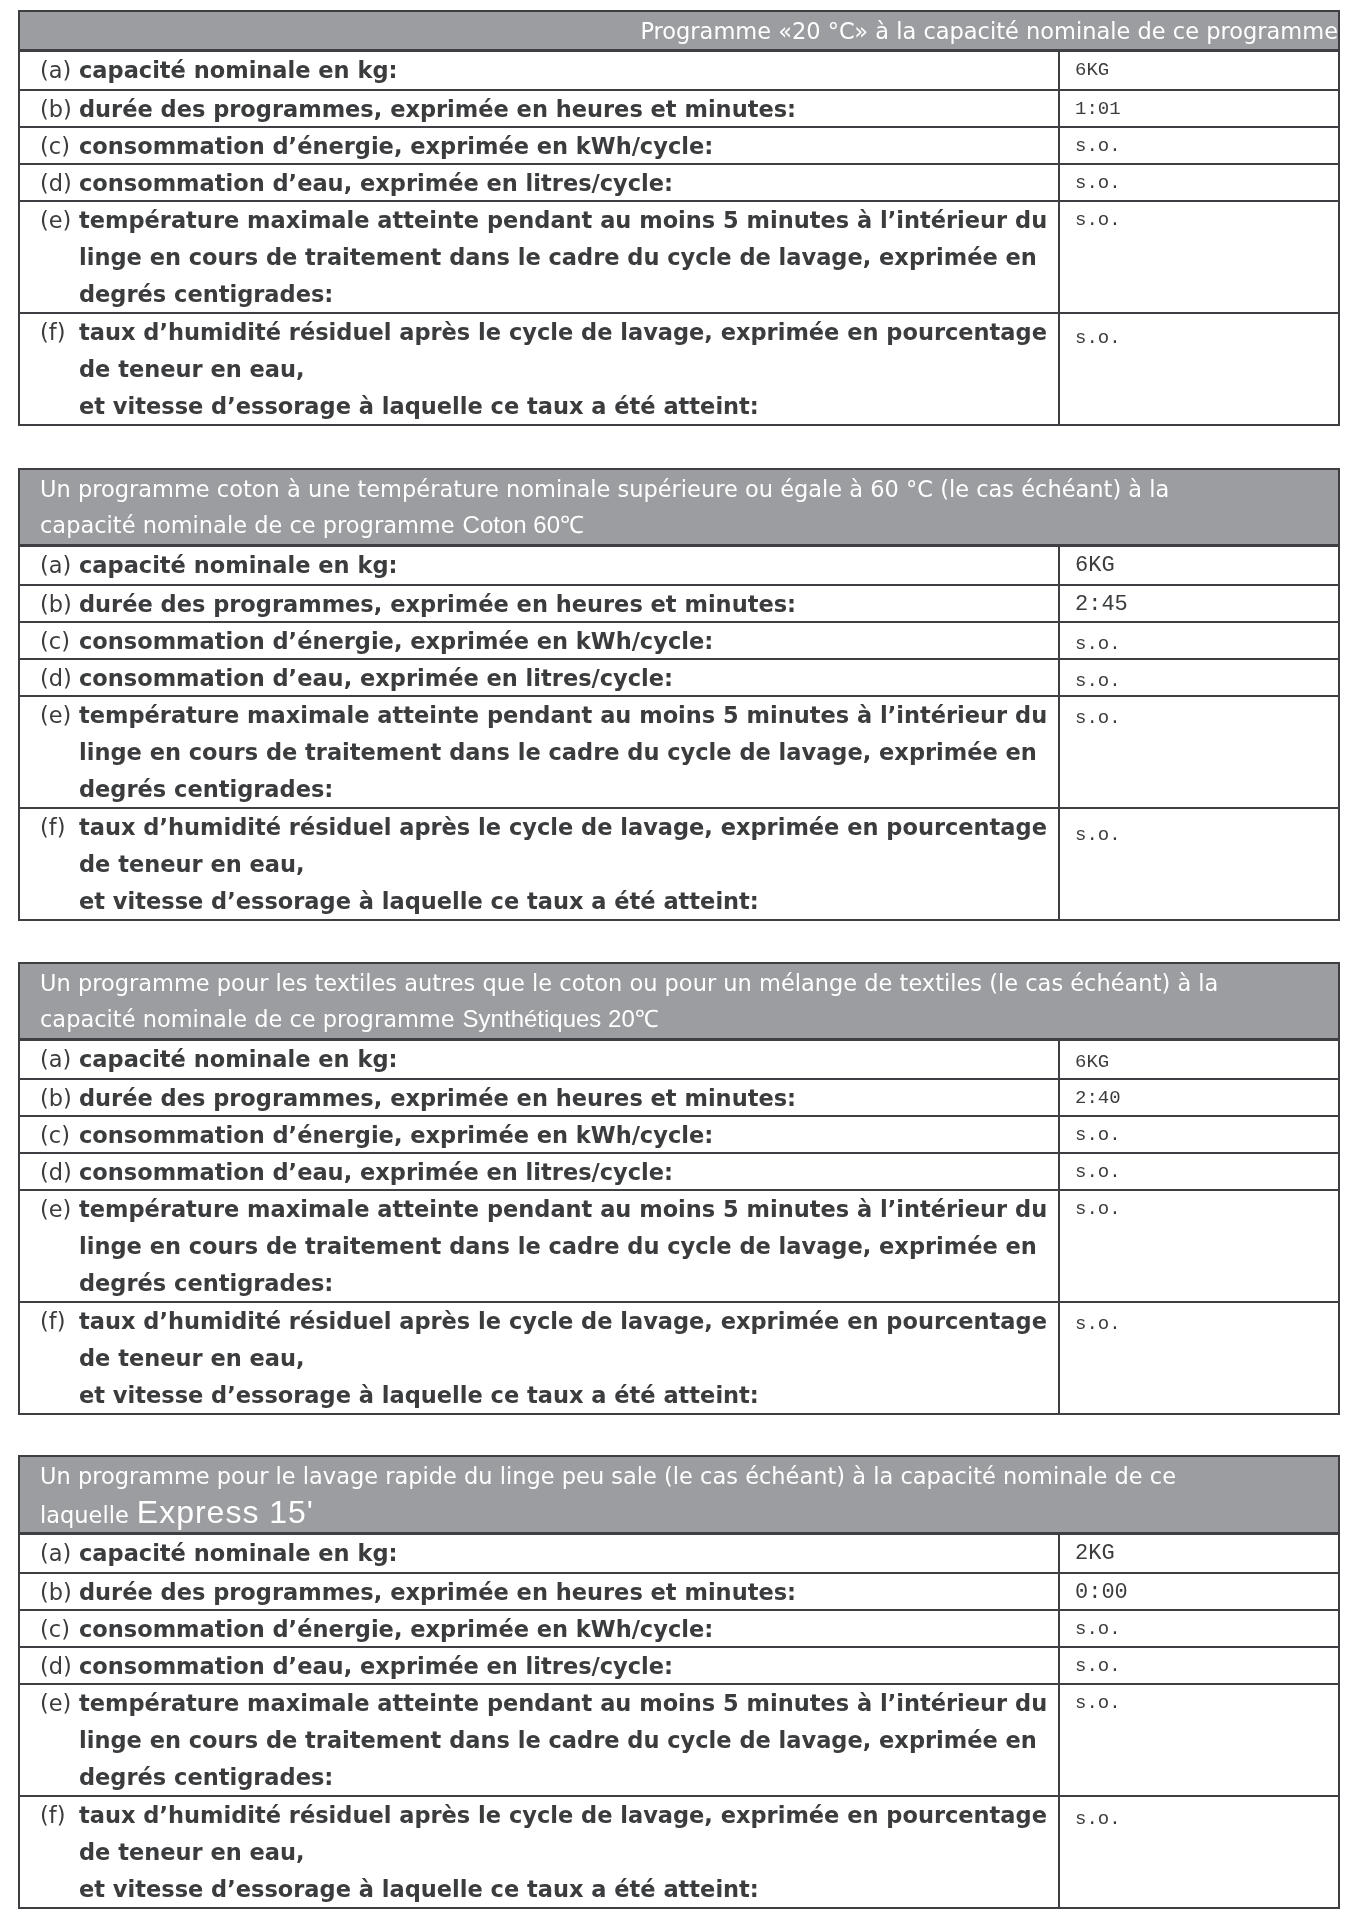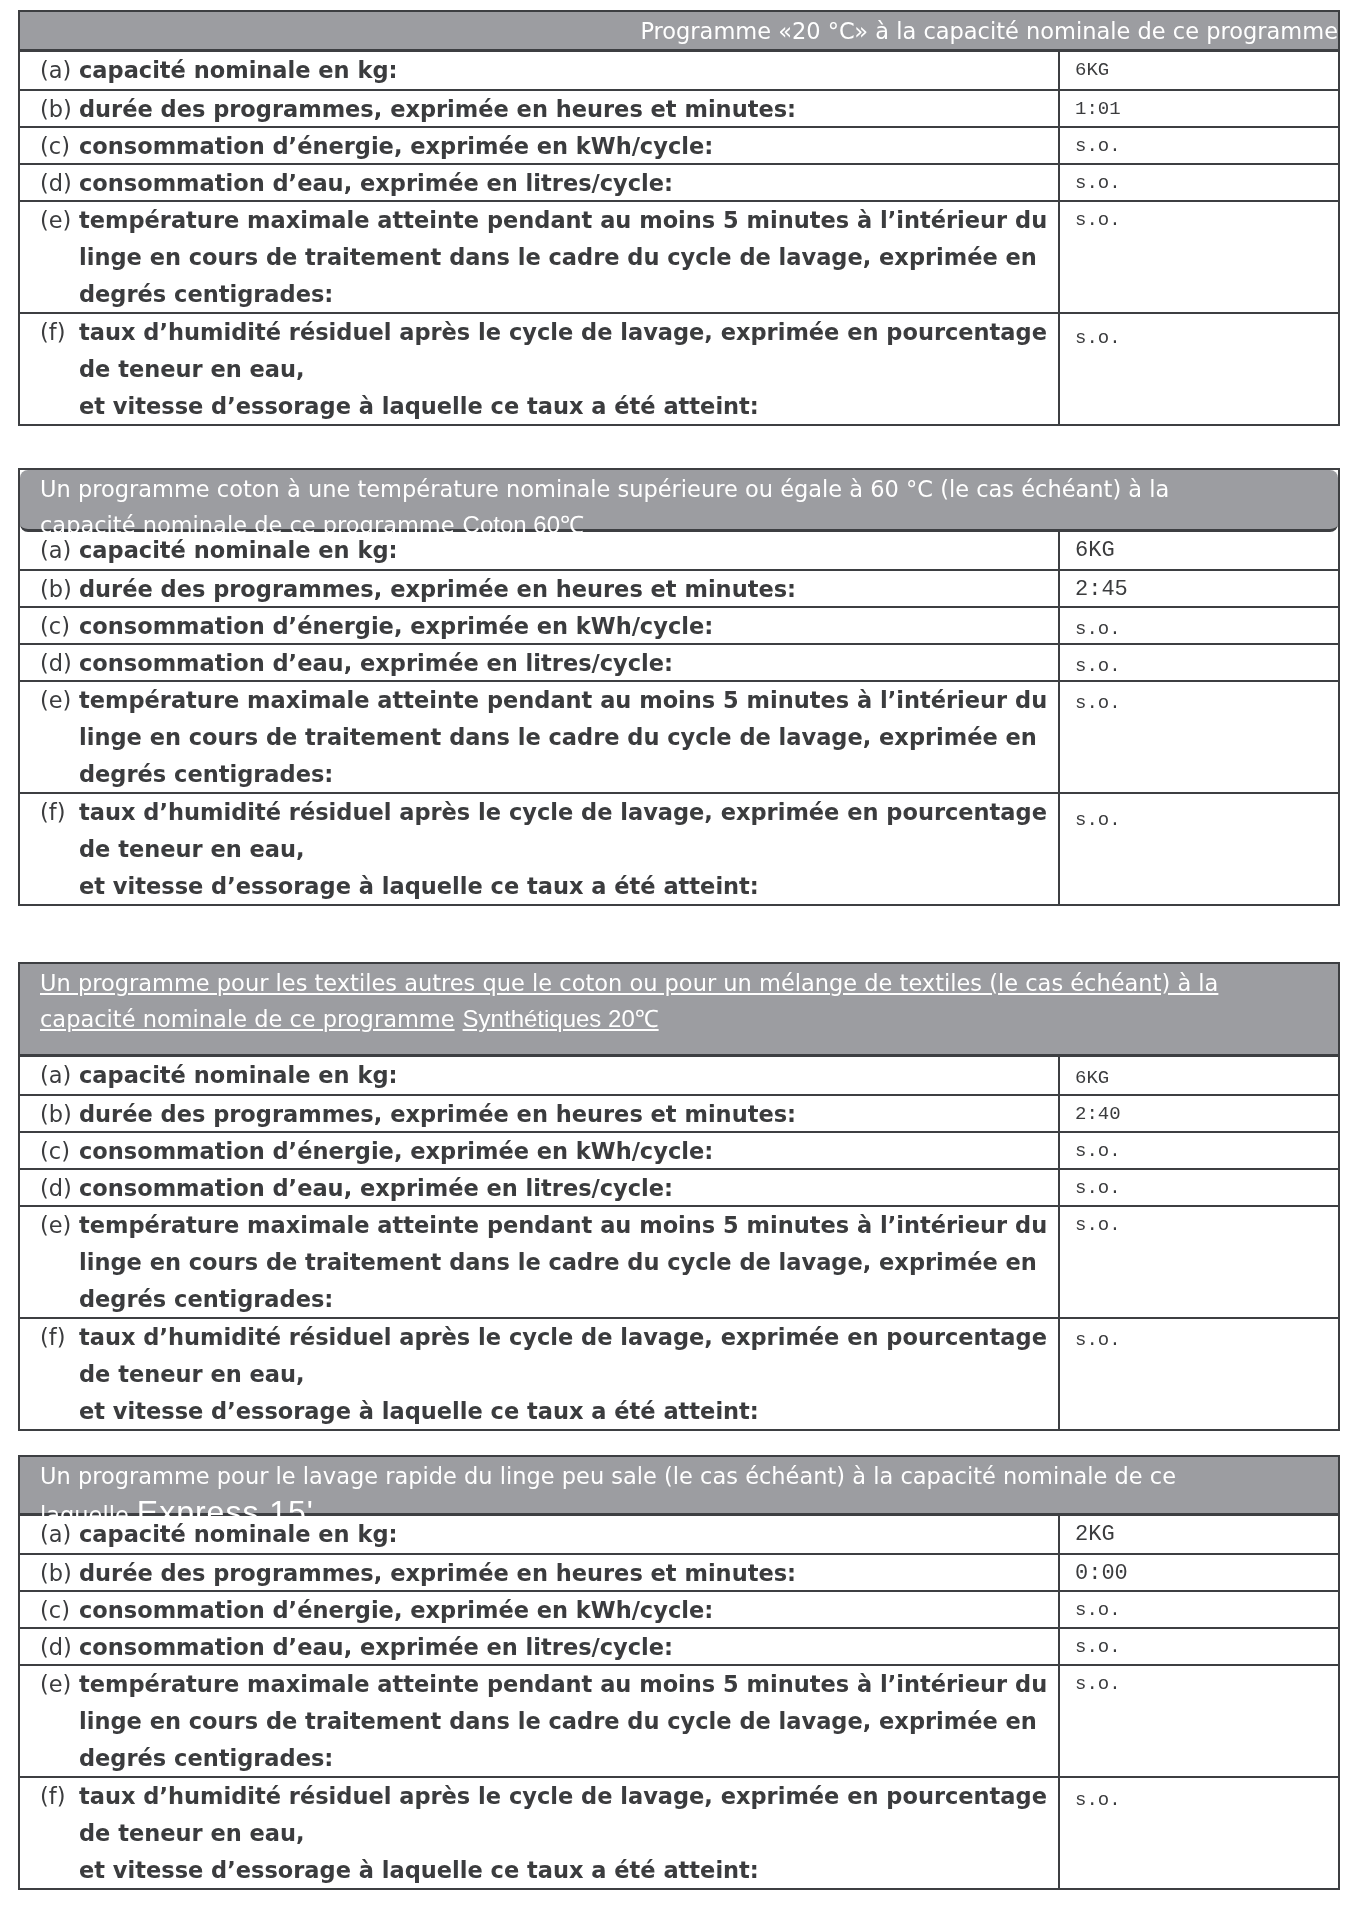--- a/index.html
+++ b/index.html
@@ -88,21 +88,21 @@
         <span>de teneur en eau,</span>
         <span>et vitesse d’essorage à laquelle ce taux a été atteint:</span>
           </span>
         </div>
       <div class="val" style="padding-top:6px;">s.o.</div>
     </div>
   </div>
 </div>
 
 <div class="tbl" style="top:468px;">
-  <div class="hdr" style="height:62px;border-radius:8px;">
+  <div class="hdr" style="height:77px;">
     <span style="display:block;">Un programme coton à une température nominale supérieure ou égale à 60 °C (le cas échéant) à la</span>
     <span>capacité nominale de ce programme</span><span class="prog">Coton 60℃</span>
   </div>
   <div class="rows">
     <div class="row r1">
       <div class="lbl">
           <span class="letter">(a)</span>
           <span class="text">
             <span>capacité nominale en kg:</span>
           </span>
@@ -155,21 +155,21 @@
         <span>de teneur en eau,</span>
         <span>et vitesse d’essorage à laquelle ce taux a été atteint:</span>
           </span>
         </div>
       <div class="val" style="padding-top:8px;">s.o.</div>
     </div>
   </div>
 </div>
 
 <div class="tbl" style="top:962px;">
-  <div class="hdr" style="height:93px;text-decoration:underline;">
+  <div class="hdr" style="height:77px;">
     <span style="display:block;">Un programme pour les textiles autres que le coton ou pour un mélange de textiles (le cas échéant) à la</span>
     <span>capacité nominale de ce programme</span><span class="prog">Synthétiques 20℃</span>
   </div>
   <div class="rows">
     <div class="row r1">
       <div class="lbl">
           <span class="letter">(a)</span>
           <span class="text">
             <span>capacité nominale en kg:</span>
           </span>
@@ -222,21 +222,21 @@
         <span>de teneur en eau,</span>
         <span>et vitesse d’essorage à laquelle ce taux a été atteint:</span>
           </span>
         </div>
       <div class="val" style="padding-top:3px;">s.o.</div>
     </div>
   </div>
 </div>
 
 <div class="tbl" style="top:1455px;">
-  <div class="hdr" style="height:59px;">
+  <div class="hdr" style="height:78px;">
     <span style="display:block;">Un programme pour le lavage rapide du linge peu sale (le cas échéant) à la capacité nominale de ce</span>
     <span>laquelle</span><span class="prog big">Express 15'</span>
   </div>
   <div class="rows">
     <div class="row r1">
       <div class="lbl">
           <span class="letter">(a)</span>
           <span class="text">
             <span>capacité nominale en kg:</span>
           </span>

